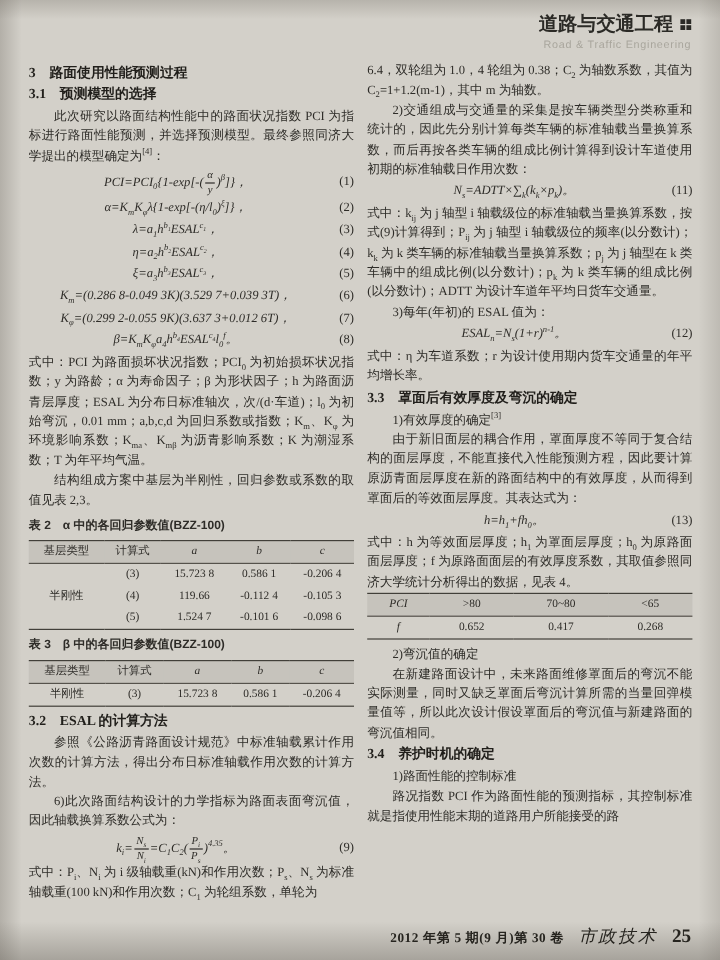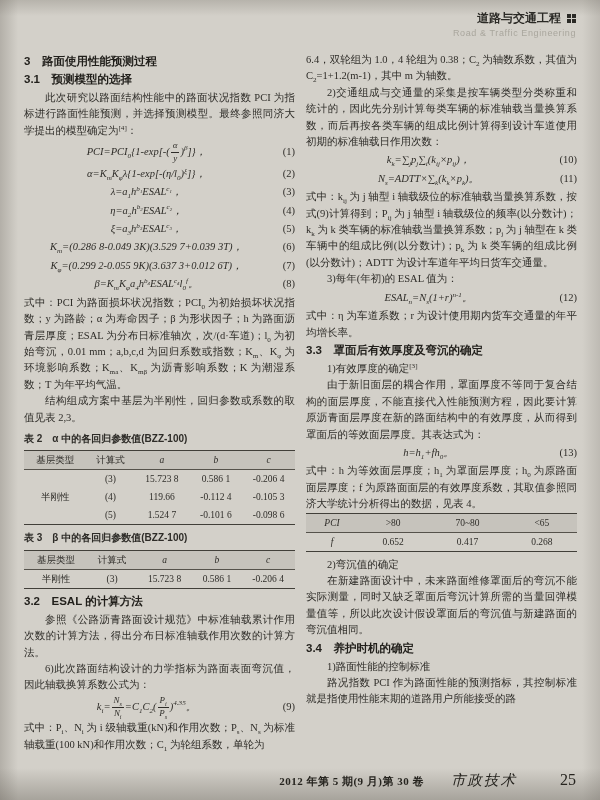--- a/index.html
+++ b/index.html
@@ -5,51 +5,51 @@
   html,body{margin:0;padding:0;background:#8f8c85;}
   .page{position:relative;width:600px;height:800px;margin:0 auto;overflow:hidden;
     color:#2e2c28;
     font-family:"Liberation Serif","DejaVu Serif",serif;
     background:
       linear-gradient(180deg, rgba(110,105,96,.28) 0, rgba(0,0,0,0) 16px, rgba(0,0,0,0) 96%, rgba(95,90,82,.38) 100%),
       linear-gradient(90deg, rgba(105,100,92,.30) 0, rgba(0,0,0,0) 18px, rgba(0,0,0,0) 97%, rgba(105,100,92,.20) 100%),
       #d3d0c9;}
   .header{position:absolute;top:10px;right:24px;text-align:right;}
   .h-cn{display:flex;align-items:center;justify-content:flex-end;gap:6px;
-    font-family:"Liberation Sans","DejaVu Sans",sans-serif;font-weight:bold;font-size:12px;color:#2b2a26;}
+    font-family:"Liberation Sans","DejaVu Sans",sans-serif;font-weight:bold;font-size:16px;color:#2b2a26;}
   .icon-grid{display:inline-grid;grid-template-columns:4px 4px;grid-auto-rows:4px;gap:1px;}
   .icon-grid i{background:#2b2a26;display:block;}
   .h-en{margin-top:1px;font-family:"Liberation Sans","DejaVu Sans",sans-serif;
     font-size:9px;color:#a9a69d;letter-spacing:.6px;}
   .main{display:flex;gap:11px;padding:52px 22px 0 24px;}
   .col{width:271px;font-size:10.5px;line-height:16.4px;text-align:justify;}
-  h3,h4{font-family:Liberation Sans, sans-serif;font-size:11.5px;
+  h3,h4{font-family:Liberation Serif, serif;font-size:11.5px;
     color:#211f1b;margin:2px 0 3px;line-height:15px;}
   p{margin:0;}
   .indent{text-indent:2em;}
   .eq{display:flex;align-items:center;margin:2px 0;}
   .eq-body{flex:1;text-align:center;font-style:italic;}
   .eq-num{width:26px;text-align:right;font-style:normal;}
   sup,sub{font-size:.68em;line-height:0;}
   .frac{display:inline-flex;flex-direction:column;vertical-align:middle;
     font-size:.85em;line-height:1.1;margin:0 1px;text-align:center;}
   .fn{border-bottom:1px solid currentColor;padding:0 2px 1px;display:block;}
   .fd{display:block;padding-top:1px;}
   .tcap{text-indent:0;font-weight:bold;
     font-family:"Liberation Sans","DejaVu Sans",sans-serif;font-size:10px;margin:5px 0 3px;}
   table{width:100%;border-collapse:collapse;margin:0 0 5px;font-size:9.5px;line-height:12px;
     border-top:1.5px solid #413f39;border-bottom:1.5px solid #413f39;}
   thead th{border-bottom:1px solid #55524b;background:rgba(88,84,76,.10);
     font-weight:normal;padding:3px 1px;text-align:center;}
   td{padding:3px 1px;text-align:center;}
   .ital{font-style:italic;}
-  .footer{position:absolute;right:24px;bottom:10px;display:flex;align-items:baseline;gap:27px;color:#26241f;}
+  .footer{position:absolute;right:24px;bottom:10px;display:flex;align-items:baseline;gap:12px;color:#26241f;}
   .f-issue{font-size:11px;font-weight:bold;letter-spacing:.5px;}
   .f-journal{font-size:14.5px;font-weight:normal;font-style:italic;letter-spacing:2px;}
-  .f-page{font-size:16px;font-weight:normal;margin-left:16px;}
+  .f-page{font-size:16px;font-weight:bold;}
 </style>
 </head>
 <body>
 
 <div class="page">
 
   <div class="header">
     <div class="h-cn">
       <span>道路与交通工程</span>
       <span class="icon-grid">
@@ -177,24 +177,20 @@
             </span>)<sup>4.35</sup>。</span>
           <span class="eq-num">(9)</span>
         </div>
       <p>式中：P<sub>i</sub>、N<sub>i</sub> 为 i 级轴载重(kN)和作用次数；P<sub>s</sub>、N<sub>s</sub> 为标准轴载重(100 kN)和作用次数；C<sub>1</sub> 为轮组系数，单轮为</p>
     </div>
 
     <div class="col">
       <p>6.4，双轮组为 1.0，4 轮组为 0.38；C<sub>2</sub> 为轴数系数，其值为 C<sub>2</sub>=1+1.2(m-1)，其中 m 为轴数。</p>
       <p class="indent">2)交通组成与交通量的采集是按车辆类型分类称重和统计的，因此先分别计算每类车辆的标准轴载当量换算系数，而后再按各类车辆的组成比例计算得到设计车道使用初期的标准轴载日作用次数：</p>
       <div class="eq">
-          <span class="eq-body">k<sub>k</sub>=∑<sub>j</sub>p<sub>j</sub>∑<sub>i</sub>(k<sub>ij</sub>×p<sub>ij</sub>)，</span>
-          <span class="eq-num">(10)</span>
-        </div>
-      <div class="eq">
           <span class="eq-body">N<sub>s</sub>=ADTT×∑<sub>k</sub>(k<sub>k</sub>×p<sub>k</sub>)。</span>
           <span class="eq-num">(11)</span>
         </div>
       <p>式中：k<sub>ij</sub> 为 j 轴型 i 轴载级位的标准轴载当量换算系数，按式(9)计算得到；P<sub>ij</sub> 为 j 轴型 i 轴载级位的频率(以分数计)；k<sub>k</sub> 为 k 类车辆的标准轴载当量换算系数；p<sub>j</sub> 为 j 轴型在 k 类车辆中的组成比例(以分数计)；p<sub>k</sub> 为 k 类车辆的组成比例(以分数计)；ADTT 为设计车道年平均日货车交通量。</p>
       <p class="indent">3)每年(年初)的 ESAL 值为：</p>
       <div class="eq">
           <span class="eq-body">ESAL<sub>n</sub>=N<sub>s</sub>(1+r)<sup>n-1</sup>。</span>
           <span class="eq-num">(12)</span>
         </div>
       <p>式中：η 为车道系数；r 为设计使用期内货车交通量的年平均增长率。</p>

